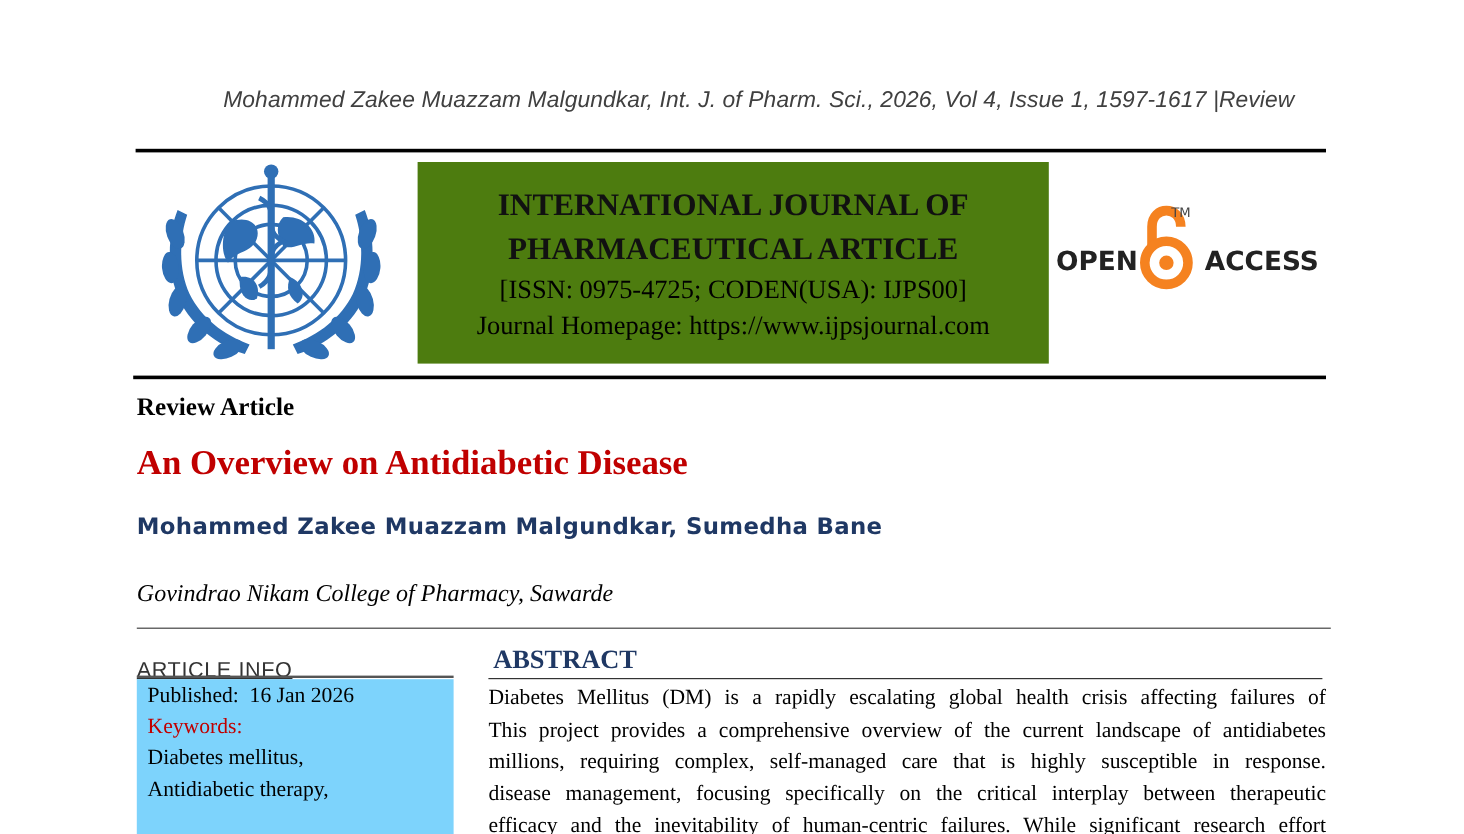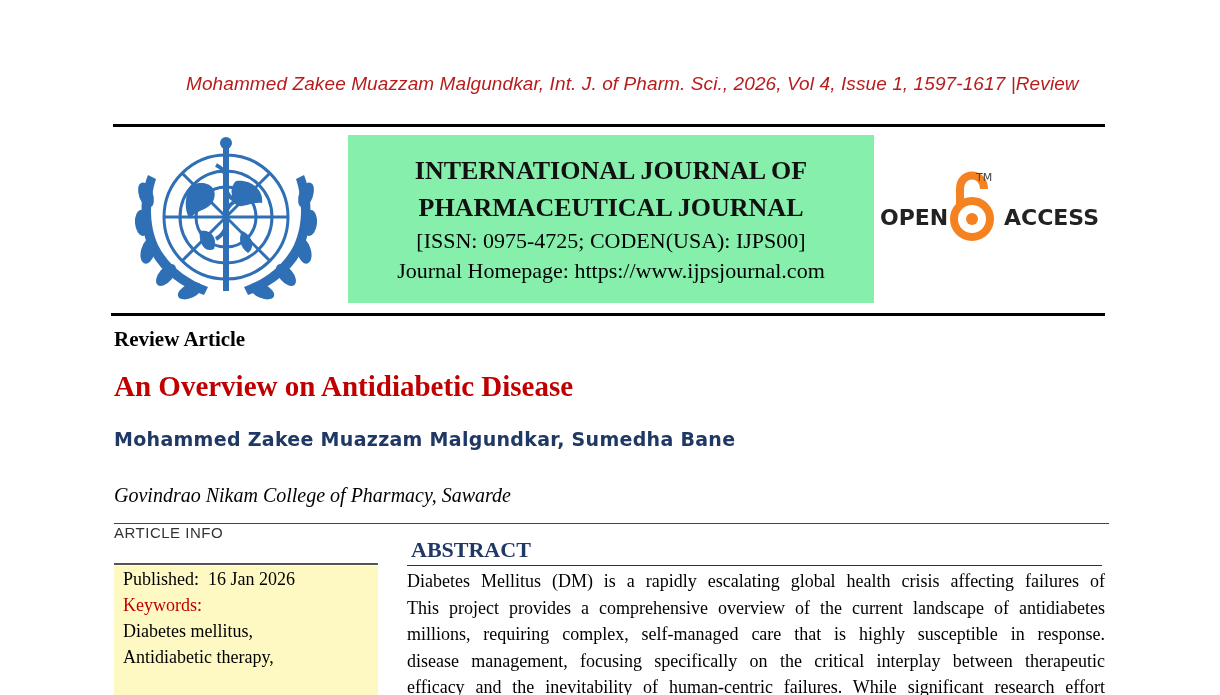--- a/index.html
+++ b/index.html
@@ -1,34 +1,34 @@
 <!DOCTYPE html>
 <html><head>
 <meta charset="utf-8">
 <style>
   html, body { margin:0; padding:0; background:#ffffff; }
   body { width:1220px; height:695px; overflow:hidden; position:relative; font-family:"Liberation Serif", serif; color:#000; }
   .abs { position:absolute; }
-  .running-head { left:186px; top:73px; font-family:"Liberation Sans", sans-serif; font-style:italic; font-size:19px; color:#b91c1c; white-space:nowrap; letter-spacing:0.1px;text-align:right; }
+  .running-head { left:186px; top:73px; font-family:"Liberation Sans", sans-serif; font-style:italic; font-size:19px; color:#404040; white-space:nowrap; letter-spacing:0.1px;text-align:right; }
   .rule-top { left:113px; top:124px; width:992px; height:3px; background:#000; }
   .rule-mid { left:111px; top:313px; width:994px; height:3px; background:#000; }
   .logo-un { left:126px; top:135px; width:200px; height:172px; }
-  .journal-box { left:348px; top:135px; width:526px; height:168px; background:#86efac; text-align:center; }
+  .journal-box { left:348px; top:135px; width:526px; height:168px; background:#4d7c0f; text-align:center; }
   .journal-title { margin-top:17px; font-weight:bold; font-size:26px; line-height:37px; color:#111; }
   .journal-issn { font-size:22px; line-height:30px; margin-top:0px; }
   .journal-home { font-size:22px; line-height:30px; }
   .oa { left:880px; top:163px; width:230px; height:90px; }
   .article-type { left:114px; top:327px; font-weight:bold; font-size:21px; }
   .article-title { left:114px; top:370px; font-weight:bold; font-size:29px; color:#c00000; }
   .authors { left:114px; top:428px; font-family:"DejaVu Sans", sans-serif; font-weight:bold; font-size:19px; color:#1f3864; letter-spacing:0.3px; }
   .affil { left:114px; top:484px; font-style:italic; font-size:20px; }
   .rule-thin { left:114px; top:523px; width:995px; height:1px; background:#444; }
-  .ai-label { left:114px; top:524px; font-family:"Liberation Sans", sans-serif; font-size:15px; letter-spacing:0.5px; color:#333; }
+  .ai-label { left:114px; top:548px; font-family:"Liberation Sans", sans-serif; font-size:18px; letter-spacing:0.5px; color:#333;text-decoration:underline; }
   .ai-rule { left:114px; top:563px; width:264px; height:2px; background:#555; }
-  .ai-box { left:114px; top:566px; width:264px; height:129px; background:#fef9c3; }
+  .ai-box { left:114px; top:566px; width:264px; height:129px; background:#7dd3fc; }
   .ai-box .line { position:absolute; left:9px; font-size:18px; line-height:26px; white-space:nowrap; }
   .kw-label { color:#c00000; }
   .abs-head { left:411px; top:537px; font-weight:bold; font-size:22px; color:#1f3864; }
   .abs-rule { left:407px; top:565px; width:695px; height:1px; background:#333; }
   .abs-text { left:407px; top:568px; width:698px; font-size:18px; line-height:26.5px; text-align:justify; }
   .abs-text span.ln { display:block; text-align:justify; text-align-last:justify; white-space:nowrap; }
 </style>
 </head>
 <body>
 
@@ -69,21 +69,21 @@
     <ellipse cx="184" cy="88" rx="7" ry="13" transform="rotate(5 184 88)"></ellipse>
     <ellipse cx="178" cy="116" rx="7" ry="13" transform="rotate(-15 178 116)"></ellipse>
     <ellipse cx="160" cy="140" rx="7" ry="13" transform="rotate(-40 160 140)"></ellipse>
     <ellipse cx="136" cy="156" rx="7" ry="13" transform="rotate(-65 136 156)"></ellipse>
   </g>
 </svg>
 
 <div class="abs journal-box">
   <div class="journal-title">
     <div>INTERNATIONAL JOURNAL OF</div>
-    <div>PHARMACEUTICAL JOURNAL</div>
+    <div>PHARMACEUTICAL ARTICLE</div>
   </div>
   <div class="journal-issn">[ISSN: 0975-4725; CODEN(USA): IJPS00]</div>
   <div class="journal-home">Journal Homepage: https://www.ijpsjournal.com</div>
 </div>
 
 <svg class="abs oa" viewBox="0 0 230 90">
   <text x="0" y="62" font-family="DejaVu Sans, sans-serif" font-weight="bold" font-size="22" fill="#222">OPEN</text>
   <g fill="none" stroke="#f58220" stroke-width="8">
     <path d="M80 42 L80 26 C80 8 104 8 104 26"></path>
     <circle cx="92" cy="56" r="18"></circle>

